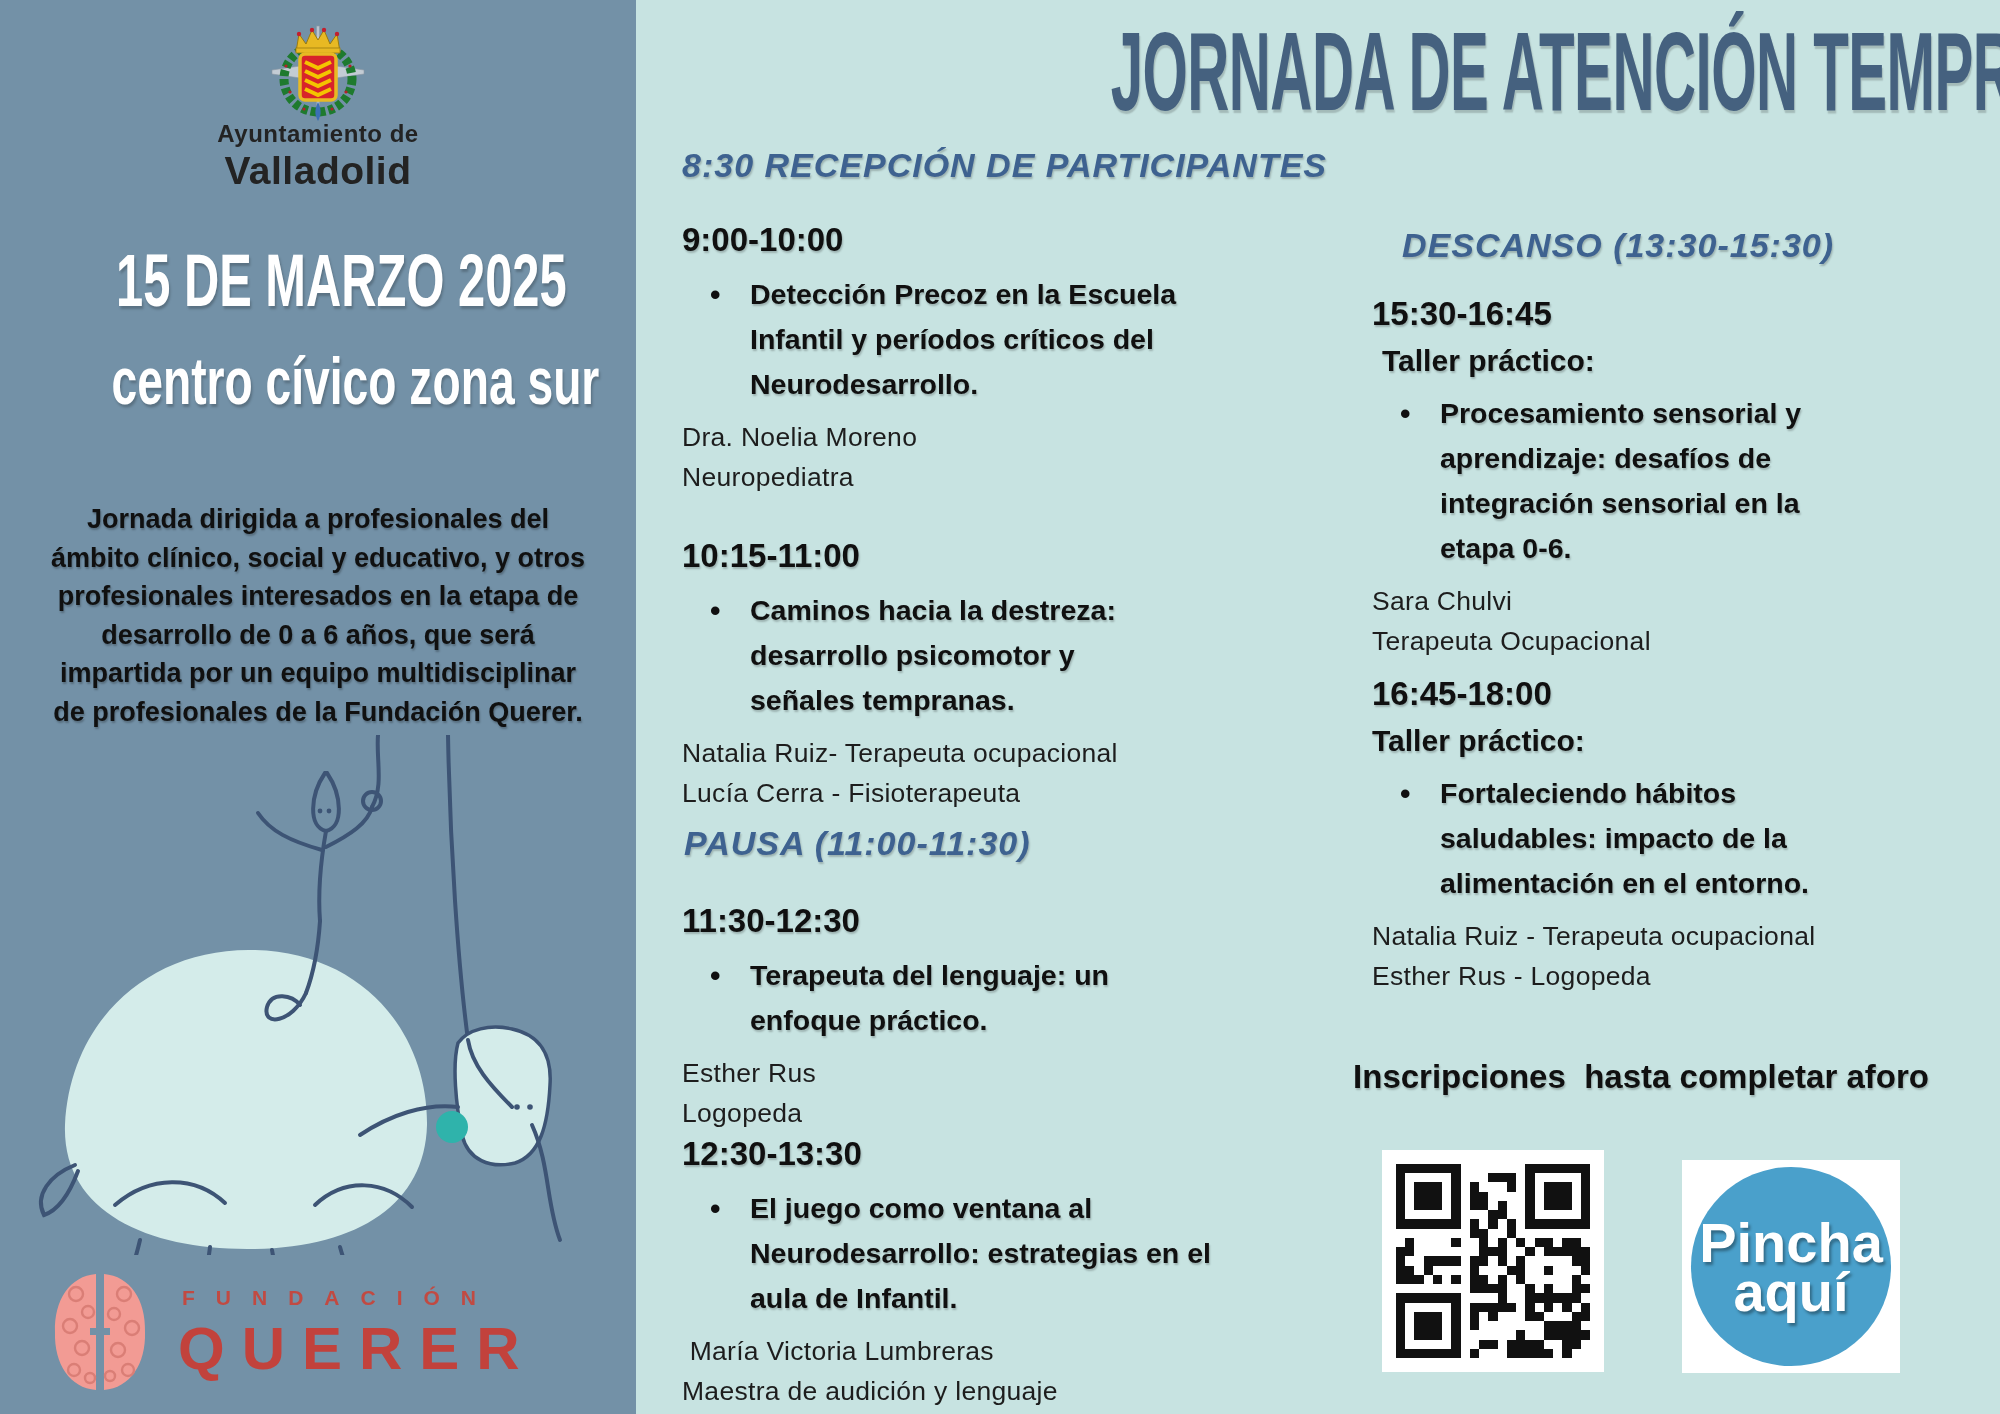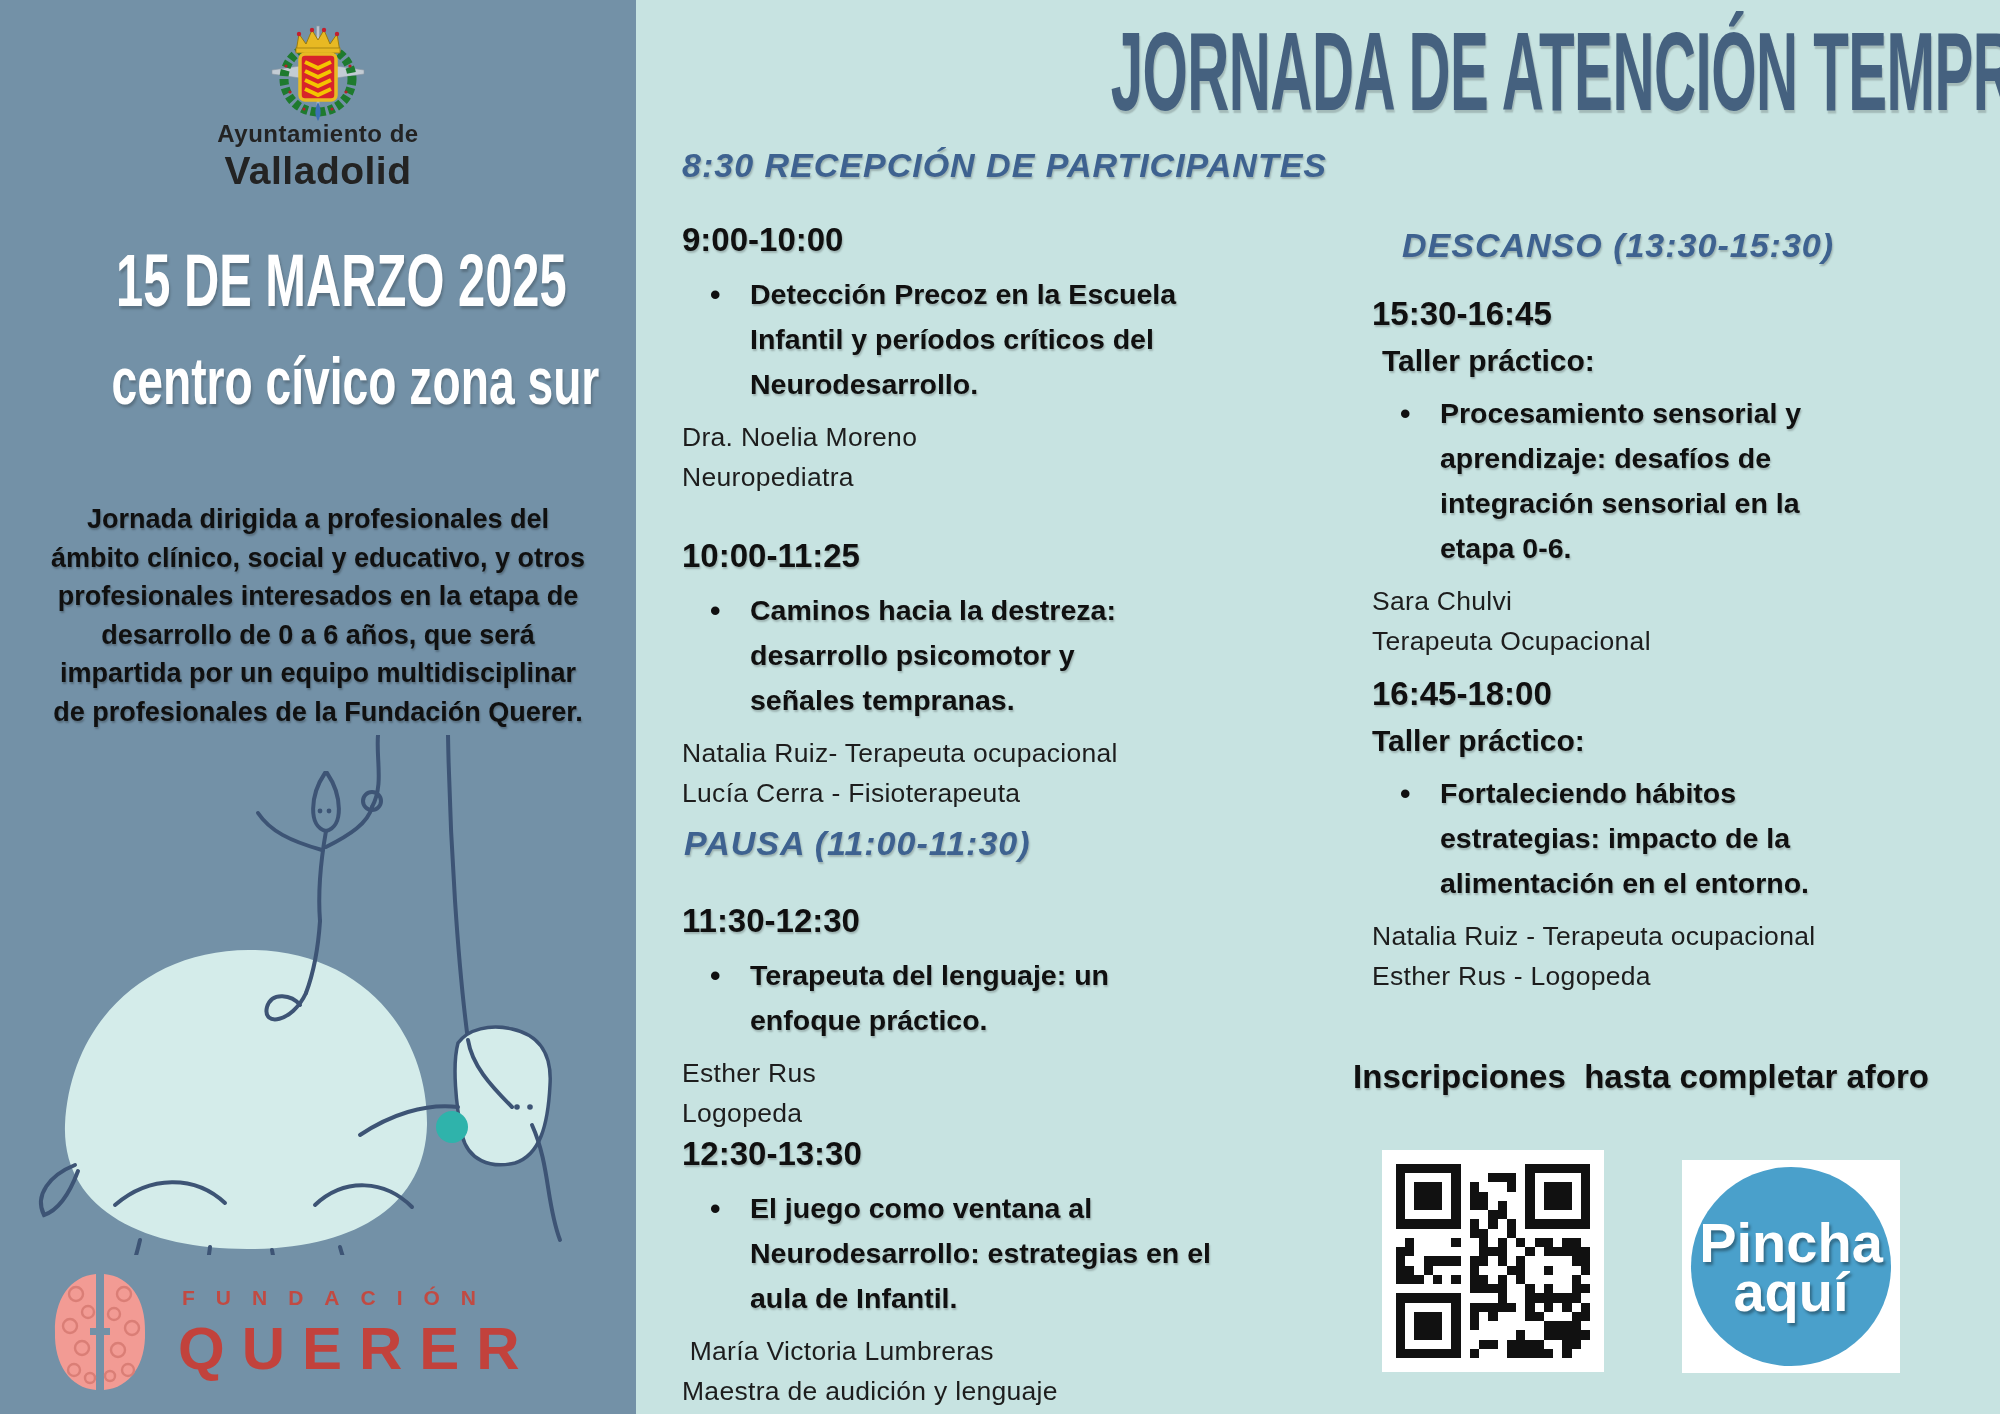--- a/index.html
+++ b/index.html
@@ -195,21 +195,21 @@
         <span class="dot">•</span>
         <span class="btext">Detección Precoz en la Escuela
 Infantil y períodos críticos del
 Neurodesarrollo.</span>
       </div>
       <div class="speakers">Dra. Noelia Moreno
 Neuropediatra</div>
     </section>
 
     <section class="session s-left" style="top:538px;">
-      <div class="time">10:00-11:25</div>
+      <div class="time">10:15-11:00</div>
       <div class="brow">
         <span class="dot">•</span>
         <span class="btext">Caminos hacia la destreza:
 desarrollo psicomotor y
 señales tempranas.</span>
       </div>
       <div class="speakers">Natalia Ruiz- Terapeuta ocupacional
 Lucía Cerra - Fisioterapeuta</div>
     </section>
 
@@ -253,21 +253,21 @@
       <div class="speakers">Sara Chulvi
 Terapeuta Ocupacional</div>
     </section>
 
     <section class="session s-right" style="top:676px;">
       <div class="time">16:45-18:00</div>
       <div class="subtitle">Taller práctico:</div>
       <div class="brow">
         <span class="dot">•</span>
         <span class="btext">Fortaleciendo hábitos
-estrategias: impacto de la
+saludables: impacto de la
 alimentación en el entorno.</span>
       </div>
       <div class="speakers">Natalia Ruiz - Terapeuta ocupacional
 Esther Rus - Logopeda</div>
     </section>
 
     <div class="inscriptions">Inscripciones  hasta completar aforo</div>
 
     <div class="qr-box">
       <svg id="qr-svg" viewBox="0 0 21 21" shape-rendering="crispEdges" fill="#111111">

